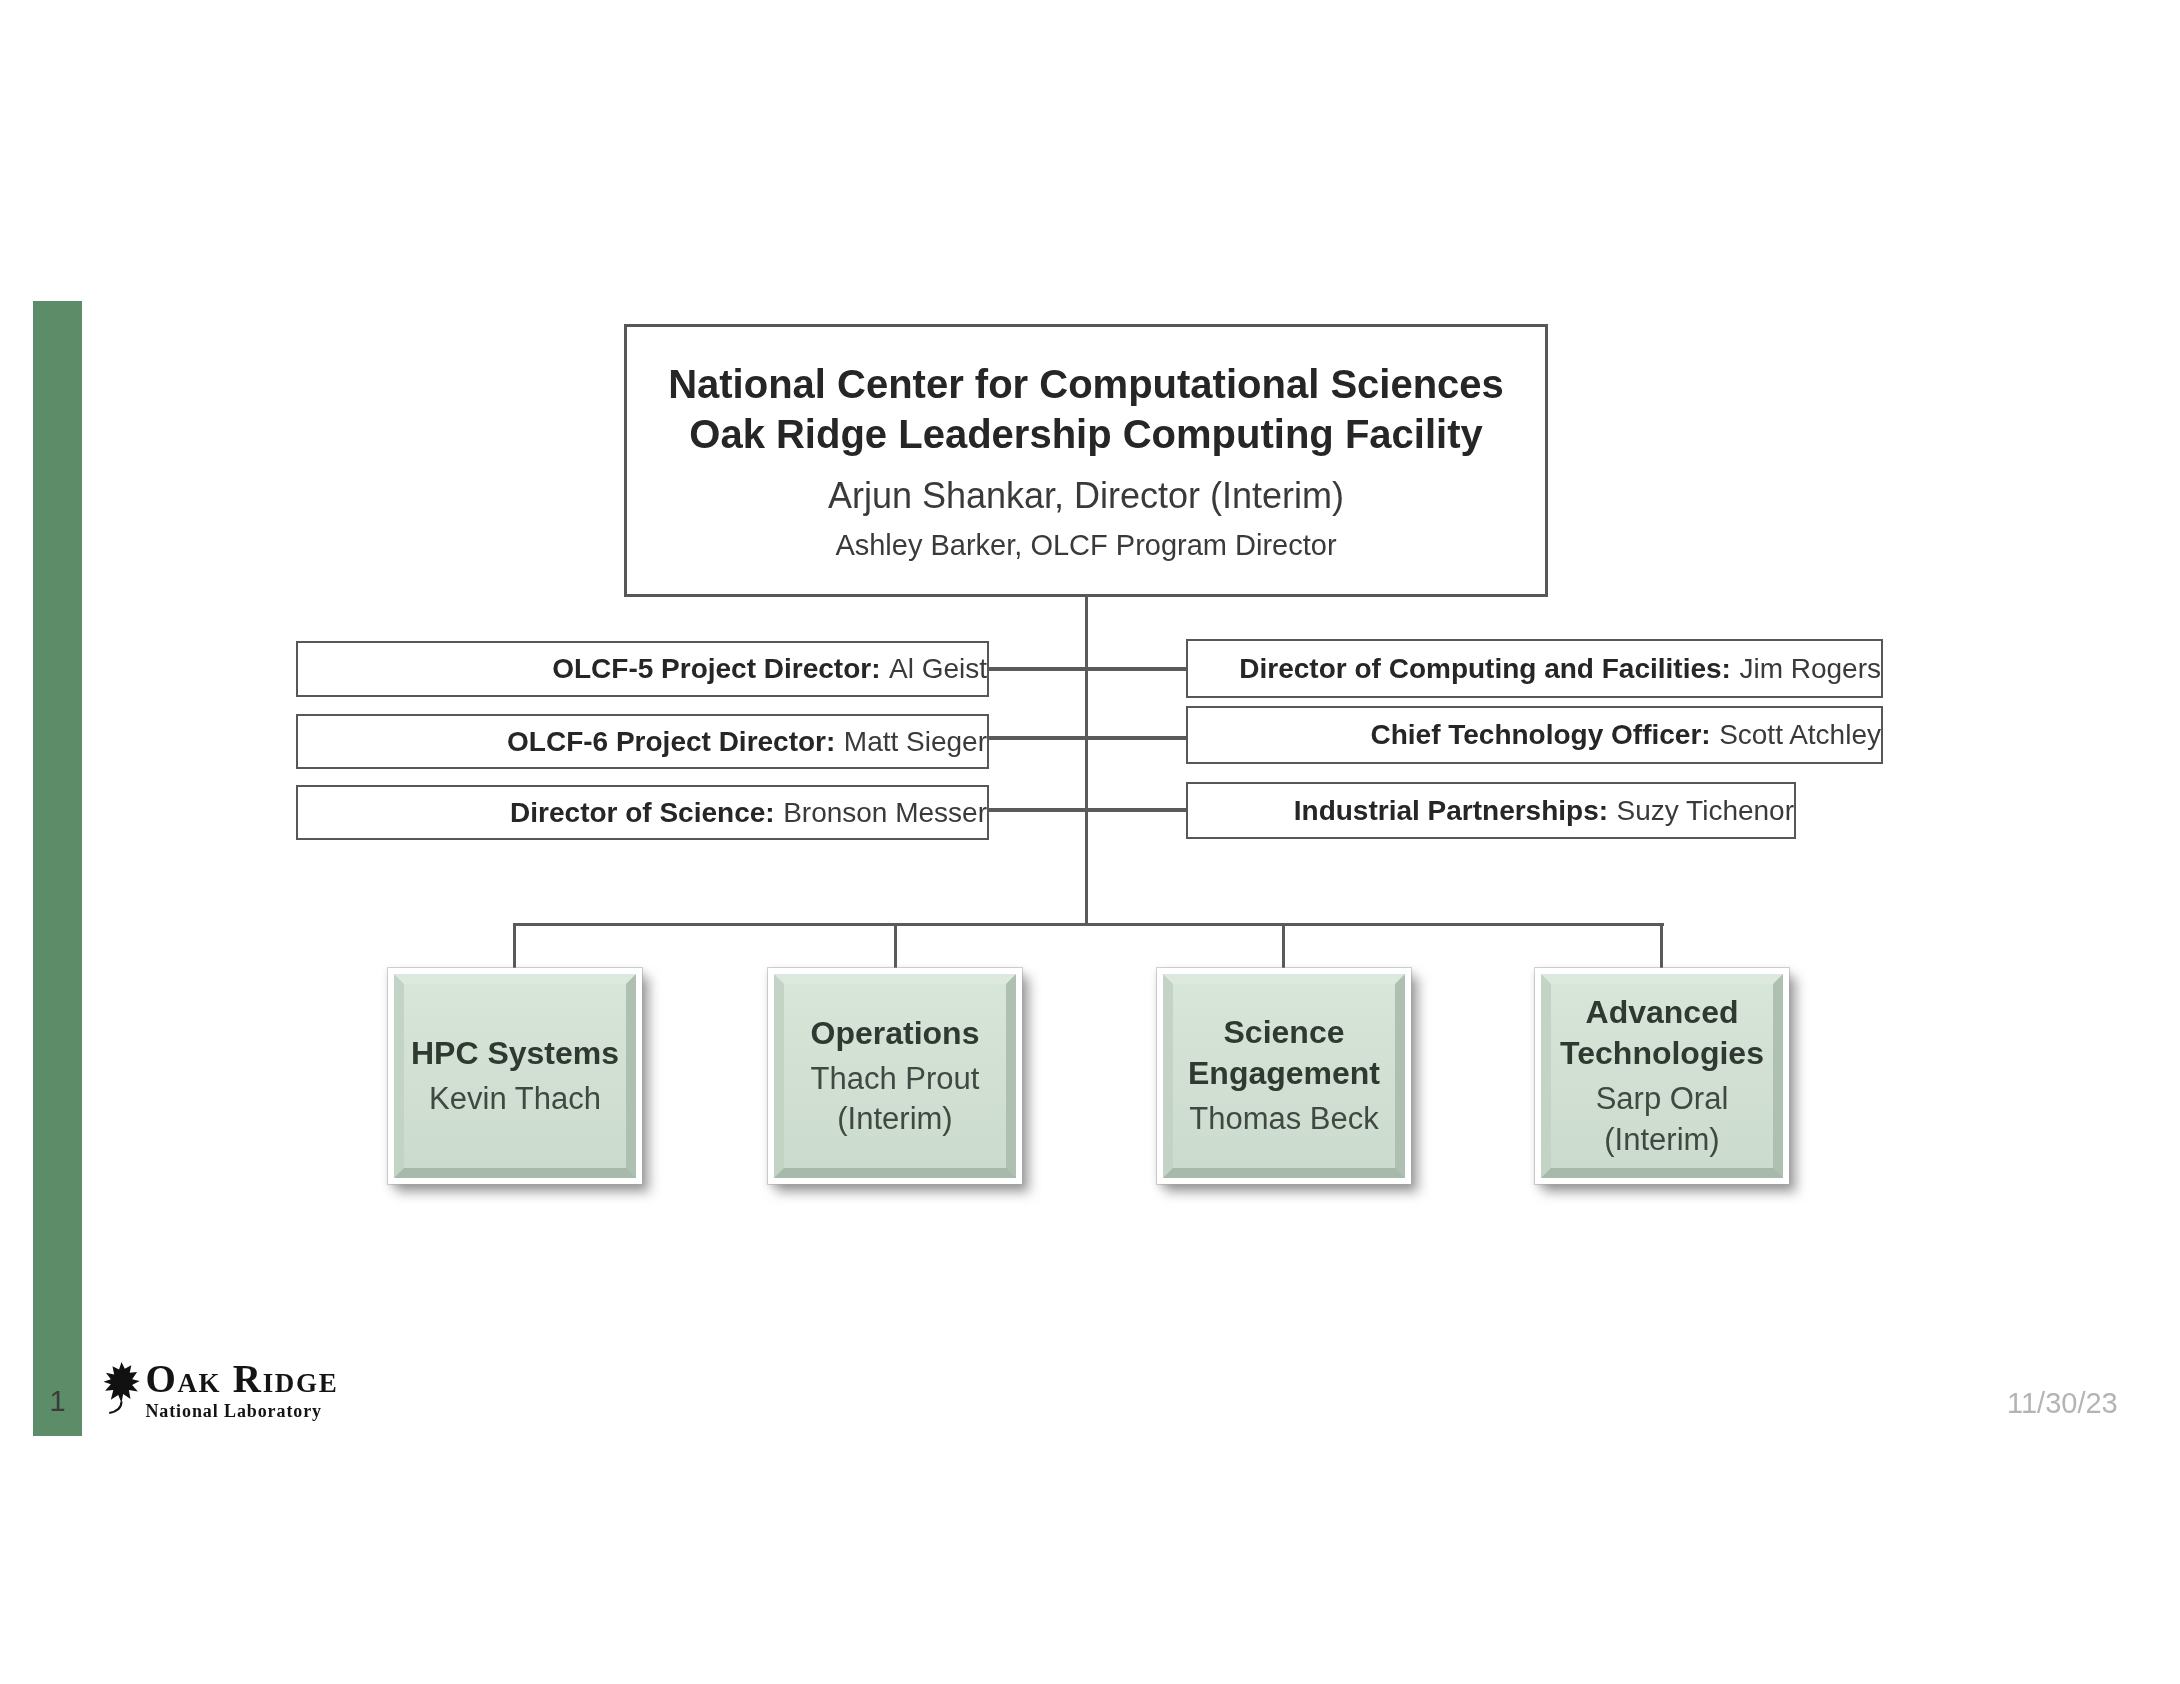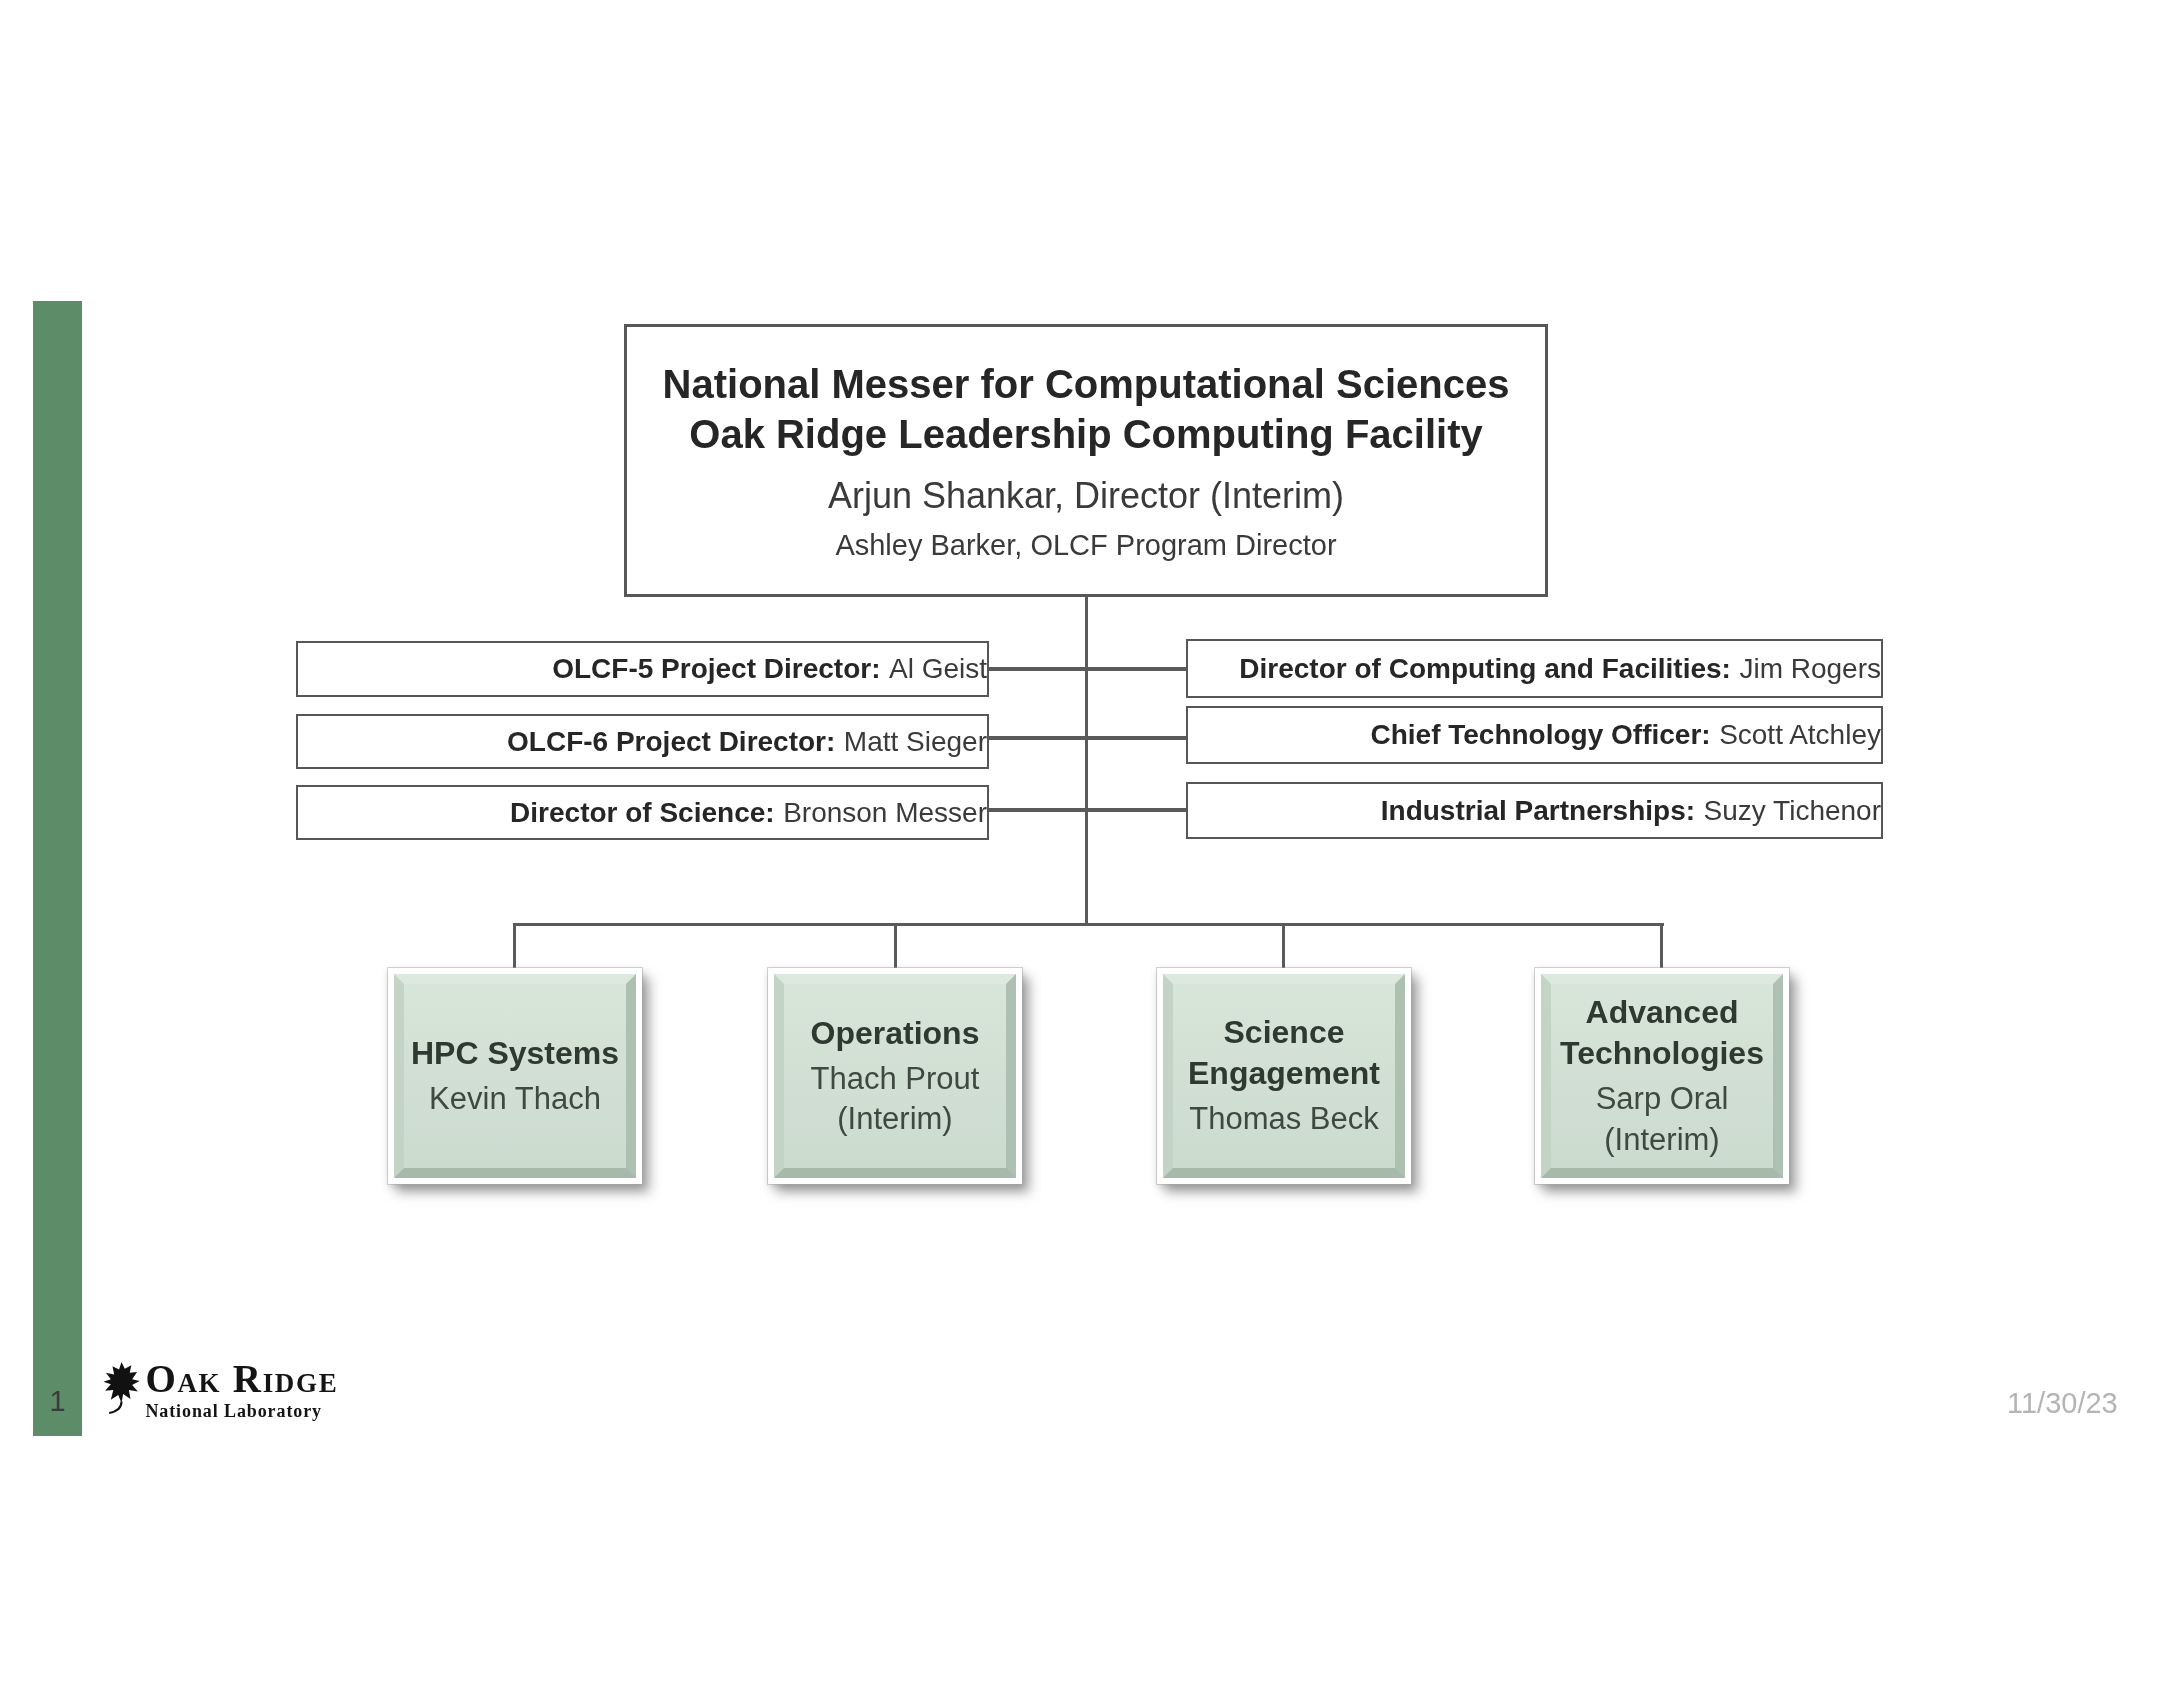--- a/index.html
+++ b/index.html
@@ -57,21 +57,21 @@
 </style>
 </head>
 <body>
 
 <div class="canvas">
 
   <div class="sidebar" style="background:#5d8c68;"></div>
   <div class="pagenum">1</div>
 
   <div class="rootbox">
-    <div class="root-l1">National Messer for Computational Sciences</div>
+    <div class="root-l1">National Center for Computational Sciences</div>
     <div class="root-l2">Oak Ridge Leadership Computing Facility</div>
     <div class="root-l3">Arjun Shankar, Director (Interim)</div>
     <div class="root-l4">Ashley Barker, OLCF Program Director</div>
   </div>
 
   <div class="line" style="left:1085px;top:595px;width:3.4px;height:331px;"></div>
   <div class="line" style="left:988px;top:667px;width:198px;height:4.3px;"></div>
   <div class="line" style="left:988px;top:736px;width:198px;height:4.3px;"></div>
   <div class="line" style="left:988px;top:808px;width:198px;height:4.3px;"></div>
   <div class="line" style="left:513px;top:923px;width:1151px;height:3.4px;"></div>
@@ -94,21 +94,21 @@
   </div>
 
   <div class="rowbox" style="left:1186px;top:639px;width:697px;height:59px;">
     <span class="role">Director of Computing and Facilities:</span>
     <span class="person">Jim Rogers</span>
   </div>
   <div class="rowbox" style="left:1186px;top:706px;width:697px;height:58px;">
     <span class="role">Chief Technology Officer:</span>
     <span class="person">Scott Atchley</span>
   </div>
-  <div class="rowbox" style="left:1186px;top:782px;width:697px;height:57px;">
+  <div class="rowbox" style="left:1186px;top:782px;width:610px;height:57px;">
     <span class="role">Industrial Partnerships:</span>
     <span class="person">Suzy Tichenor</span>
   </div>
 
   <div class="group" style="left:388px;top:968px;">
     <div class="bevel">
       <div class="dept">HPC Systems</div>
       <div class="lead">Kevin Thach</div>
 
     </div>

